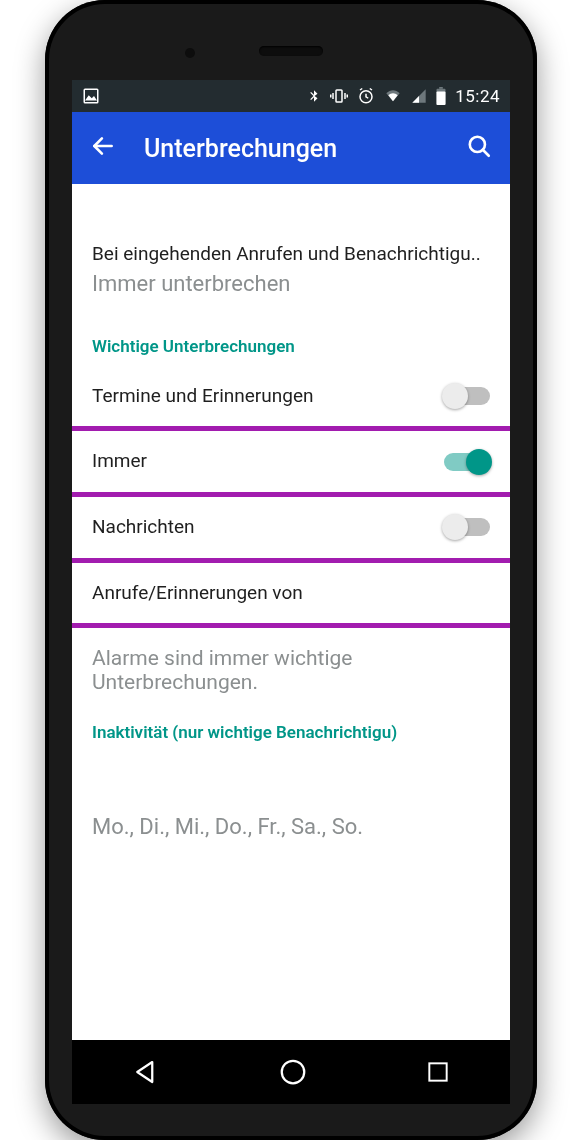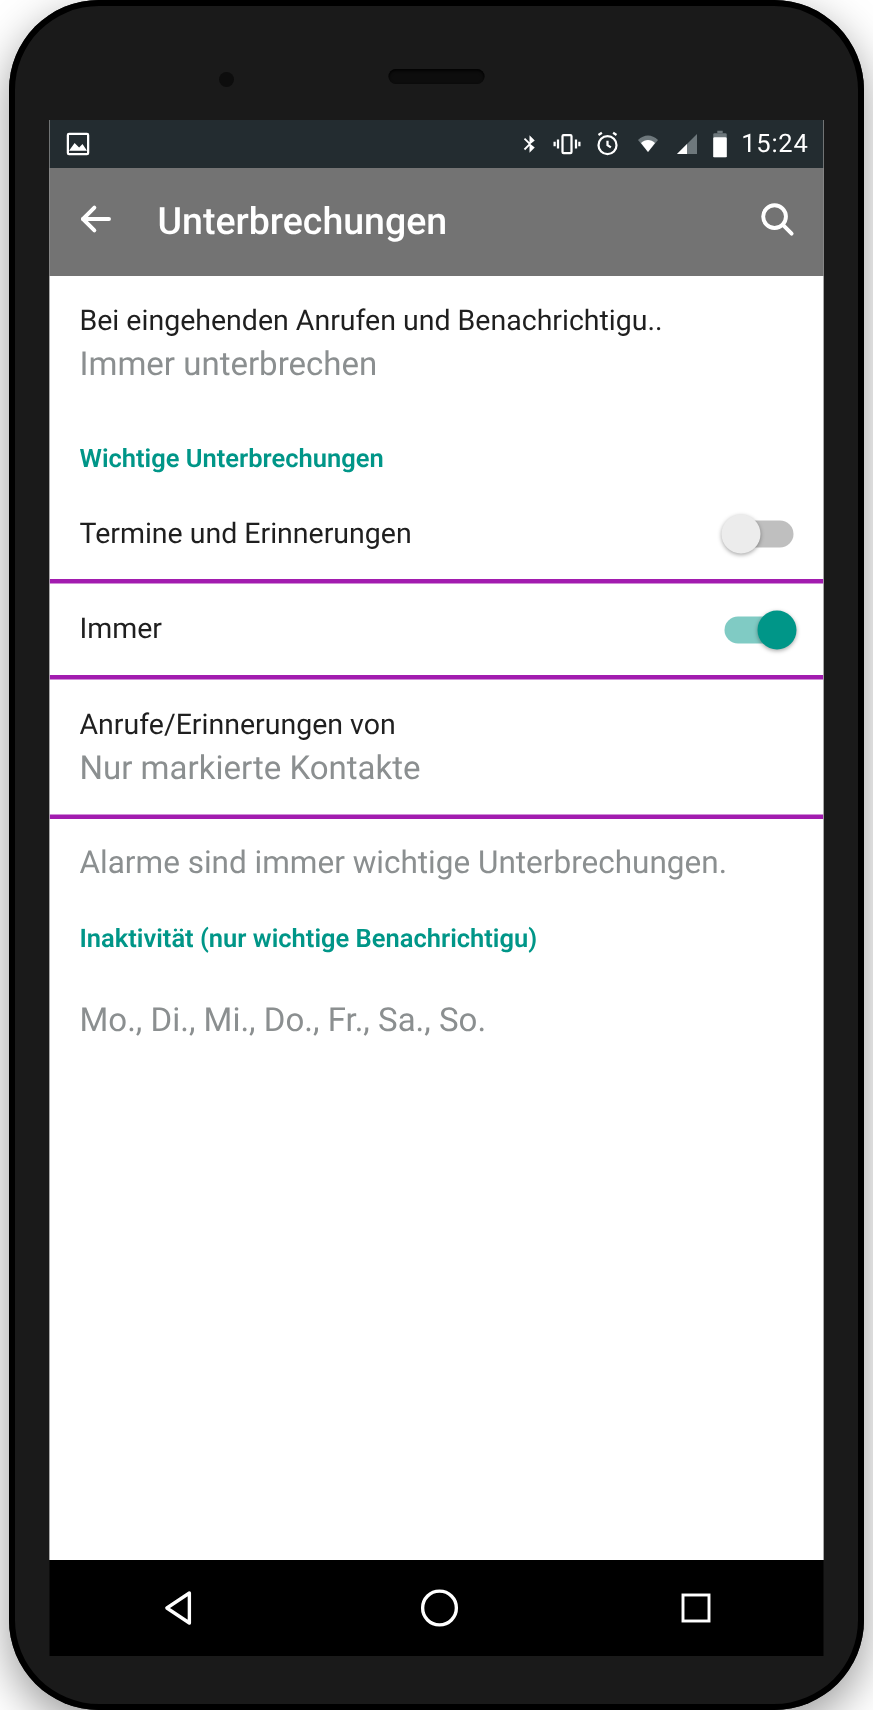--- a/index.html
+++ b/index.html
@@ -5,21 +5,21 @@
   * { box-sizing: border-box; margin: 0; padding: 0; }
   body {
     background: #ffffff;
     font-family: Roboto, "Helvetica Neue", Arial, sans-serif;
     display: flex;
     justify-content: center;
     align-items: flex-start;
     min-height: 1140px;
   }
   .device {
-    width: 570px;
+    width: 492px;
     height: 1140px;
     background: #1a1a1a;
     border-radius: 60px;
     position: relative;
     padding: 80px 27px 100px 27px;
     box-shadow: inset 0 0 0 4px #000, 0 10px 30px rgba(0,0,0,.4);
   }
   .speaker {
     position: absolute;
     top: 46px; left: 50%; transform: translateX(-50%);
@@ -47,44 +47,44 @@
     display: flex;
     align-items: center;
     padding: 0 10px;
     font-size: 17px;
   }
   .statusbar .left { flex: 0 0 auto; }
   .statusbar .right { margin-left: auto; display: flex; align-items: center; gap: 8px; }
   .statusbar svg { display: block; }
   .appbar {
     height: 72px;
-    background: #737373;
+    background: #1d4ed8;
     color: #fff;
     display: flex;
     align-items: center;
     padding: 0 18px;
   }
   .appbar .back { margin-right: 28px; }
   .appbar .title {
     font-size: 25px;
     font-weight: 500;
     flex: 1;
   }
   .content {
     flex: 1;
     overflow-y: auto;
     background: #fff;
   }
   .row {
     padding: 18px 20px;
-    border-bottom: 3px solid #a21caf;
-    display: flex;
-    align-items: center;
-  }
-  .row.noborder { border-bottom: none; }
+    border-bottom: 5px solid #a21caf;
+    display: flex;
+    align-items: center;
+  }
+  .row.noborder { border-bottom: none; margin-top: 40px; }
   .row .texts { flex: 1; }
   .row .primary {
     font-size: 19px;
     color: #1f1f1f;
     line-height: 1.3;
     white-space: nowrap;
     overflow: hidden;
     text-overflow: ellipsis;
   }
   .row .secondary {
@@ -238,25 +238,33 @@
       <div class="row">
         <div class="texts">
           <div class="primary">Immer</div>
         </div>
         <div class="switch on">
           <div class="track"></div>
             <div class="thumb"></div>
         </div>
       </div>
 
+      <div class="row">
+        <div class="texts">
+          <div class="primary">Nachrichten</div>
+        </div>
+        <div class="switch off">
+          <div class="track"></div>
+            <div class="thumb"></div>
+        </div>
+      </div>
 
       <div class="row">
         <div class="texts">
           <div class="primary">Anrufe/Erinnerungen von</div>
-          <div class="secondary">Nur markierte Kontakte</div>
         </div>
       </div>
 
       <div class="note">Alarme sind immer wichtige Unterbrechungen.</div>
 
       <div class="section-header">Inaktivität (nur wichtige Benachrichtigu)</div>
 
       <div class="row noborder">
         <div class="texts">
           <div class="secondary">Mo., Di., Mi., Do., Fr., Sa., So.</div>

